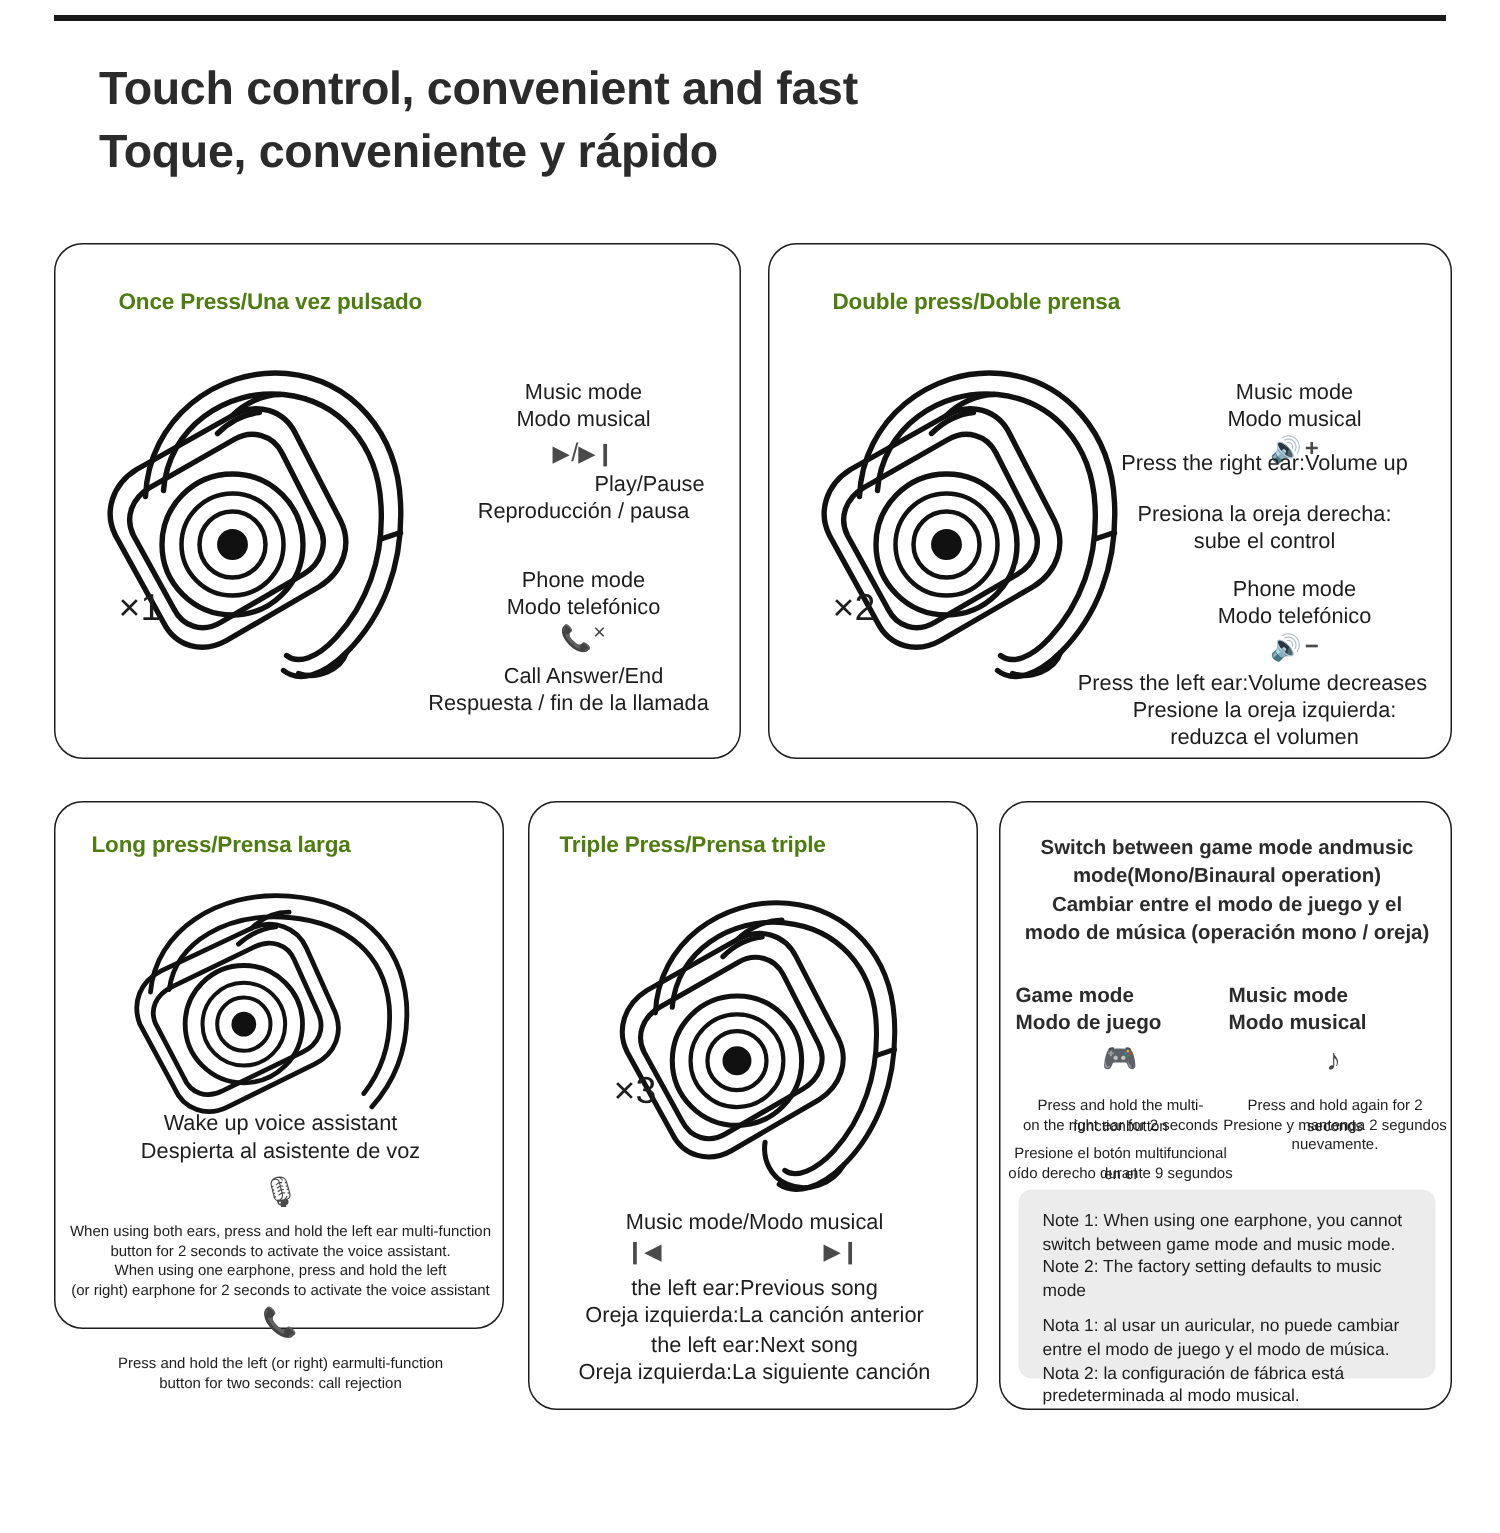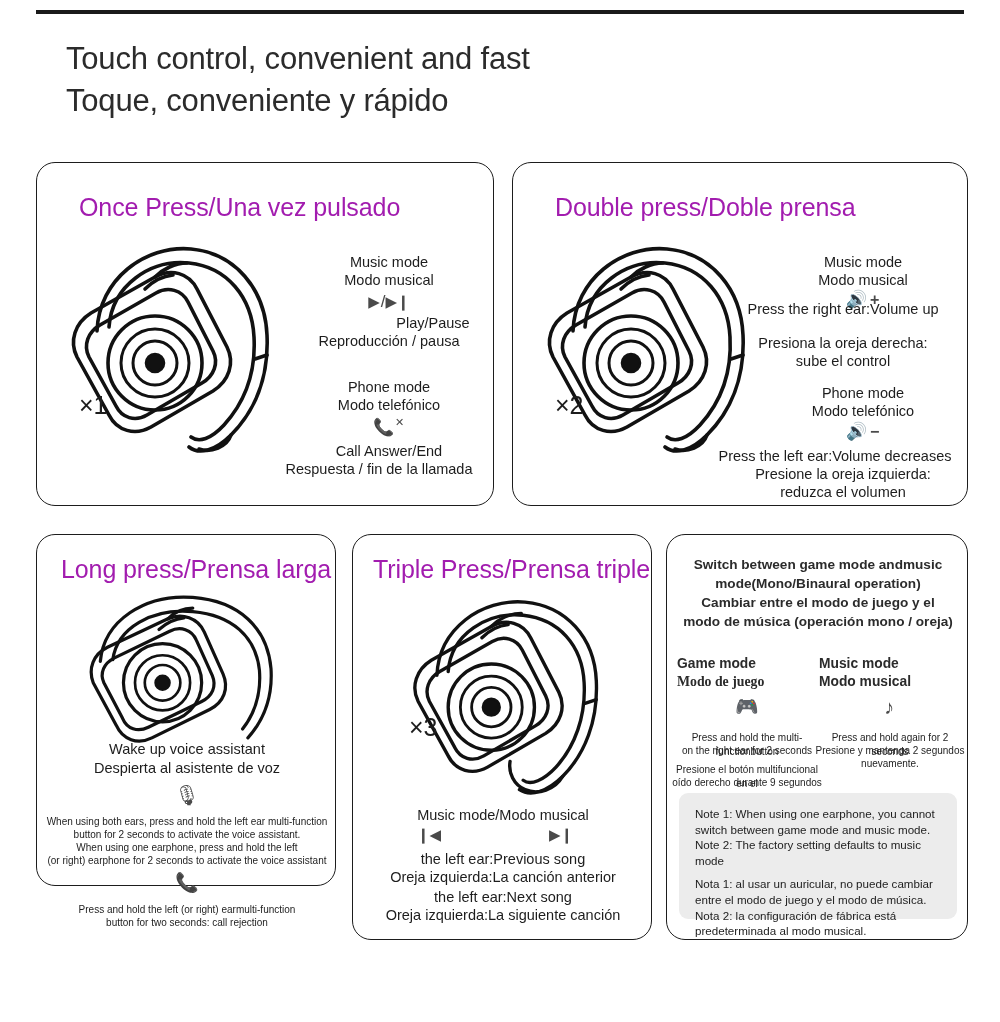--- a/index.html
+++ b/index.html
@@ -13,39 +13,39 @@
     position:relative;
   }
   .top-rule {
     position:absolute; left:36px; top:10px; width:928px; height:4px;
     background:#1a1a1a;
   }
   .heading {
     position:absolute; left:66px; top:38px; width:700px;
   }
   .heading .line {
-    font-weight:normal;
+    font-weight:bold;
     font-size:31px;
     letter-spacing:-0.2px;
     line-height:42px;
     color:#2b2b2b;
     white-space:nowrap;
   }
 
   
   .card {
     position:absolute;
     border:1.6px solid #1d1d1d;
     border-radius:19px;
     background:#fff;
   }
   .card-title {
-    font-weight:normal;
-    font-size:25px;
-    color:#a21caf;
+    font-weight:bold;
+    font-size:15px;
+    color:#4d7c0f;
     letter-spacing:-0.1px;
     text-align:center;
     white-space:nowrap;
   }
   .card-title.left { text-align:left; }
 
   
   #card-once   { left:36px;  top:162px; width:458px; height:344px; }
   #card-double { left:512px; top:162px; width:456px; height:344px; }
   #card-long   { left:36px;  top:534px; width:300px; height:352px; }
@@ -264,21 +264,21 @@
 
 <div class="card" id="card-switch">
   <div class="sw-head">
     <div>Switch between game mode andmusic</div>
     <div>mode(Mono/Binaural operation)</div>
     <div>Cambiar entre el modo de juego y el</div>
     <div>modo de música (operación mono / oreja)</div>
   </div>
 
   <div class="col-head" style="position:absolute;left:10px;top:120px;width:140px;">Game mode</div>
-  <div class="col-head" style="position:absolute;left:10px;top:138px;width:140px;font-family:Liberation Serif, serif;">Modo de juego</div>
+  <div class="col-head" style="position:absolute;left:10px;top:138px;width:140px;">Modo de juego</div>
   <div class="glyph" style="position:absolute;left:10px;top:162px;width:140px;font-size:19px;">🎮</div>
   <div class="txt t-small" style="left:4px;top:196px;width:152px;">Press and hold the multi-functionbutton</div>
   <div class="txt t-small" style="left:4px;top:209px;width:152px;">on the right ear for 2 seconds</div>
   <div class="txt t-small" style="left:4px;top:228px;width:152px;">Presione el botón multifuncional en el</div>
   <div class="txt t-small" style="left:4px;top:241px;width:152px;">oído derecho durante 9 segundos</div>
 
   <div class="col-head" style="position:absolute;left:152px;top:120px;width:140px;">Music mode</div>
   <div class="col-head" style="position:absolute;left:152px;top:138px;width:140px;">Modo musical</div>
   <div class="glyph" style="position:absolute;left:152px;top:162px;width:140px;font-size:20px;">♪</div>
   <div class="txt t-small" style="left:148px;top:196px;width:150px;">Press and hold again for 2 seconds</div>

